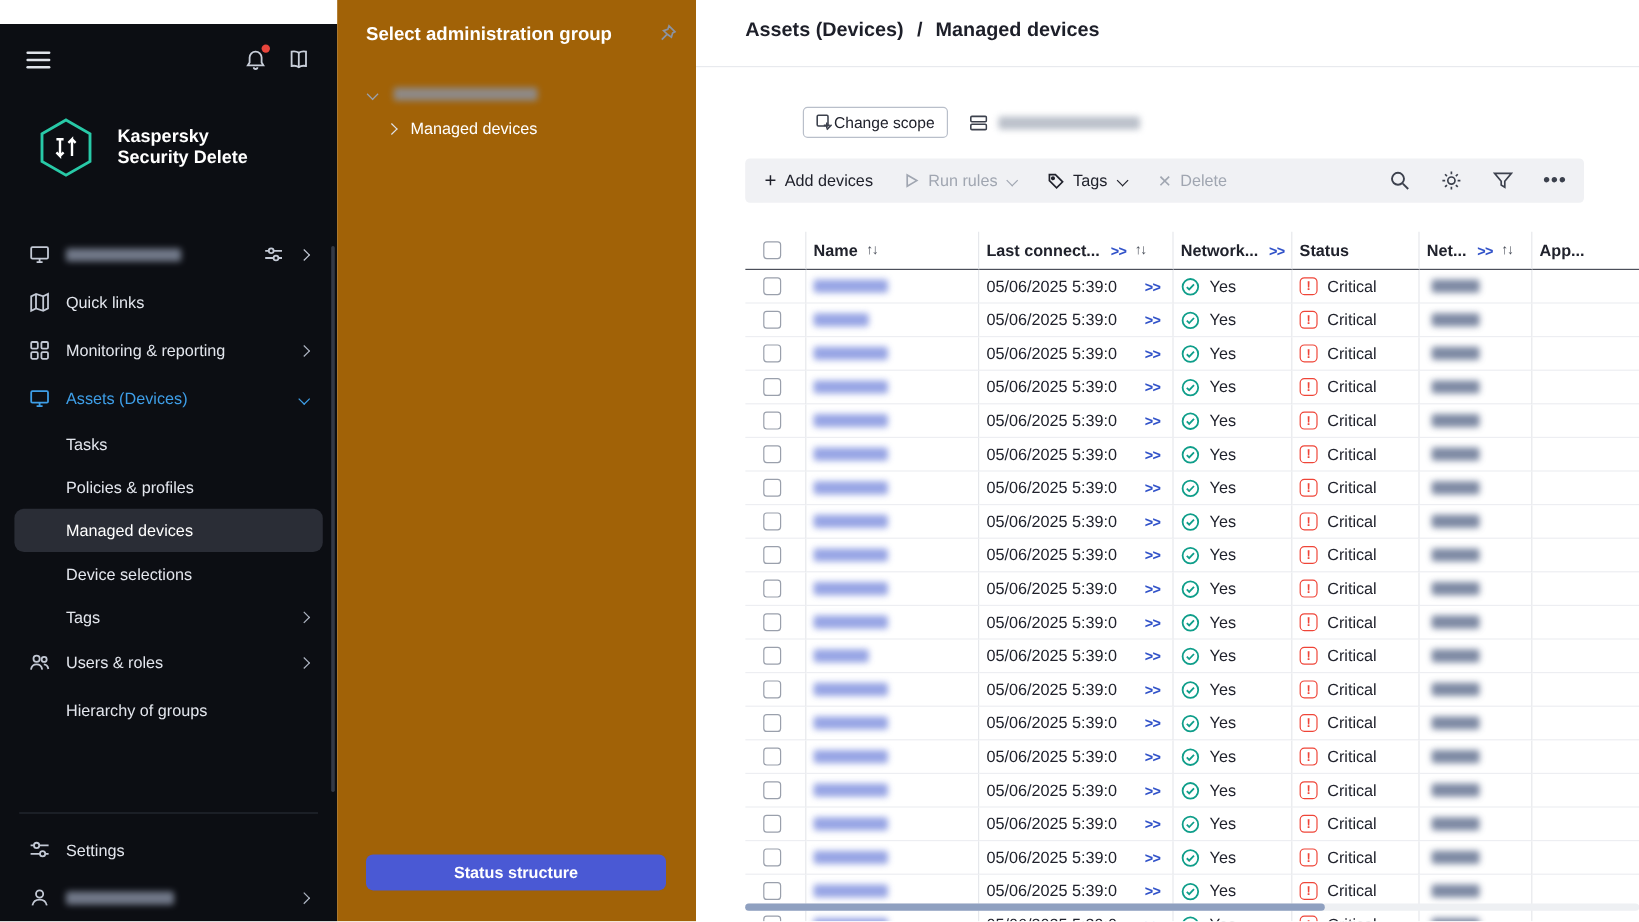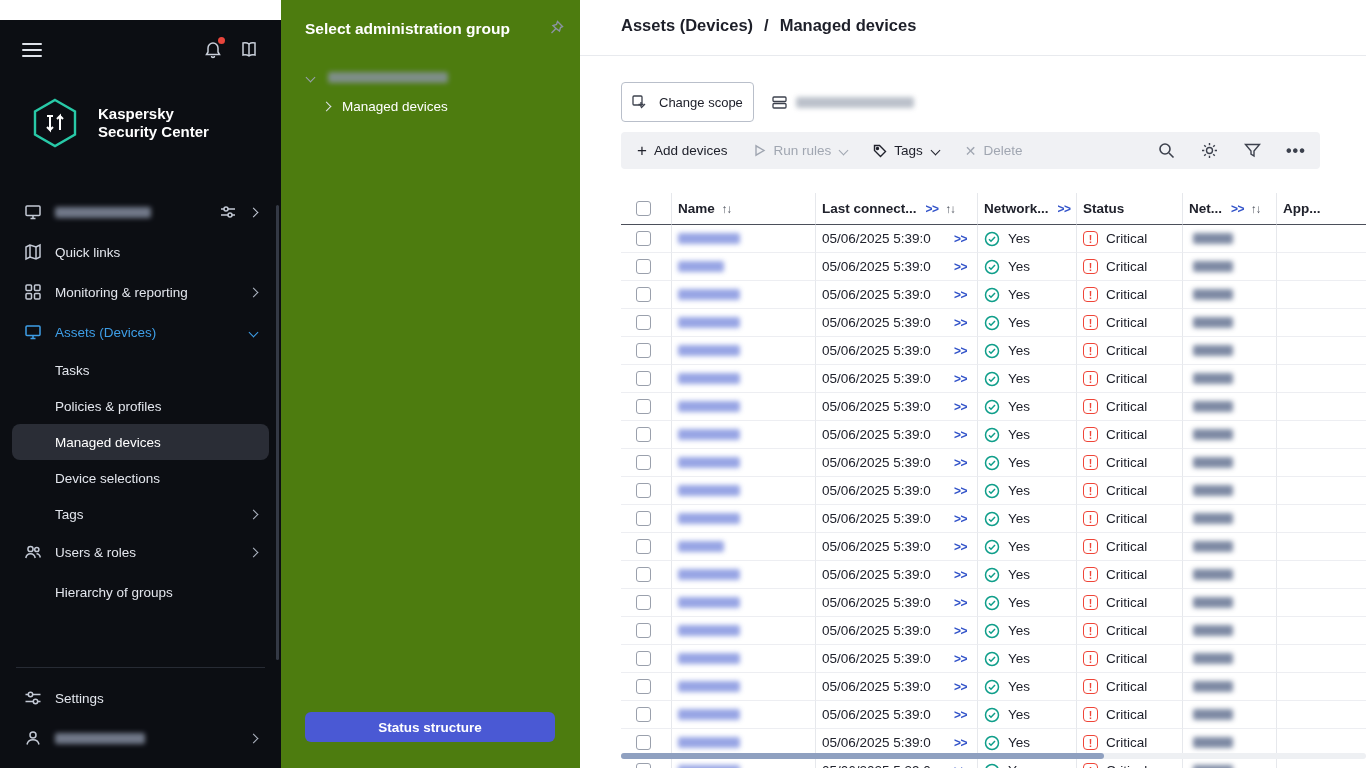--- a/index.html
+++ b/index.html
@@ -25,52 +25,52 @@
   .nav-sub { height:36px; padding-left:43px; }
   .nav-item.selected { background:#2a2d36; color:#fff; }
   .nav-item.active { color:#3e9ee7; }
   .nav-item.active .nicon { color:#3e9ee7; }
   .chev { width:7px; height:7px; border-right:1.6px solid currentColor; border-bottom:1.6px solid currentColor; display:inline-block; }
   .chev.right { transform:rotate(-45deg); }
   .chev.down  { transform:rotate(45deg); }
   .chev.end { margin-left:auto; color:#aeb5c2; }
   .active .chev.end { color:#3e9ee7; }
   .server-right { margin-left:auto; display:flex; align-items:center; gap:14px; color:#c3c9d5; }
-  .sidebar-bottom { margin-top:auto; padding-bottom:10px; }
+  .sidebar-bottom { margin-top:auto; }
   .side-divider { height:1px; background:#272b34; margin:0 16px 10px 16px; }
   .side-scrollbar { position:absolute; right:2px; top:185px; width:3px; height:455px; background:#343945; border-radius:2px; }
 
   
   .redact { display:inline-block; height:11px; border-radius:2px; filter:blur(2.5px); opacity:.8; }
   .r-gray  { background:#8a93a6; }
   .r-light { background:#aab1bd; }
   .r-blue  { background:#7d8ede; }
   .r-navy  { background:#5d6c8c; }
 
   
-  .group-panel { position:absolute; left:281px; top:0; bottom:0; width:299px; background:#4d7c0f; color:#fff; }
+  .group-panel { position:absolute; left:281px; top:0; bottom:0; width:299px; background:#a16207; color:#fff; }
   .gp-head { display:flex; align-items:flex-start; padding:20px 16px 0 24px; }
   .gp-title { font-size:15.5px; font-weight:bold; }
   .gp-pin { margin-left:auto; color:#8b93a3; cursor:pointer; }
   .gp-pin svg { width:16px; height:16px; }
   .gp-tree { margin-top:26px; }
   .gp-root { display:flex; align-items:center; padding:6px 0 6px 26px; cursor:pointer; }
   .gp-root .chev { color:#9aa2b0; margin-right:14px; }
   .gp-child { display:flex; align-items:center; padding:10px 0 10px 42px; font-size:13.5px; cursor:pointer; }
   .gp-child .chev { color:#dfe3ea; margin-right:12px; }
   .gp-btn { position:absolute; left:24px; right:25px; bottom:26px; height:30px; background:#4a59d4; border:none; border-radius:6px; color:#fff; font-size:13.5px; font-weight:bold; font-family:inherit; cursor:pointer; }
 
   
   .main { position:absolute; left:580px; top:0; right:0; bottom:0; background:#fff; color:#1d1f29; }
   .breadcrumb { position:absolute; top:16px; left:41px; font-size:16.5px; font-weight:bold; display:flex; gap:11px; }
   .breadcrumb .sep { color:#1d1f29; }
   .main-divider { position:absolute; top:55px; left:0; right:0; border-top:1px solid #e8eaee; }
 
   .scope-row { position:absolute; top:89px; left:41px; height:26px; display:flex; align-items:center; }
-  .scope-btn { display:flex; align-items:center; gap:13px; height:40px; padding:0 10px; border:1px solid #b9bfca; border-radius:4px; background:#fff; font-size:13px; color:#20222c; font-family:inherit; cursor:pointer; }
+  .scope-btn { display:flex; align-items:center; gap:1px; height:26px; padding:0 10px; border:1px solid #b9bfca; border-radius:4px; background:#fff; font-size:13px; color:#20222c; font-family:inherit; cursor:pointer;margin-left:48px; }
   .scope-btn svg { width:14px; height:14px; color:#3c414d; }
   .scope-server { display:flex; align-items:center; gap:9px; margin-left:18px; color:#3c414d; }
   .scope-server svg { width:15px; height:15px; }
 
   .toolbar { position:absolute; top:132px; left:41px; right:46px; height:37px; background:#f0f1f4; border-radius:4px; display:flex; align-items:center; padding:0 16px; }
   .tb-btn { display:flex; align-items:center; gap:7px; font-size:13.5px; color:#20222c; background:none; border:none; font-family:inherit; cursor:pointer; margin-right:26px; }
   .tb-btn.disabled { color:#a0a6b1; cursor:default; }
   .tb-btn .chev { margin-left:2px; }
   .tb-plus { font-size:17px; line-height:1; font-weight:normal; }
   .tb-x { font-size:14px; line-height:1; }
@@ -130,21 +130,21 @@
       </div>
     </div>
 
     <div class="logo-row">
       <svg class="logo-hex" viewBox="0 0 46 50" fill="none">
         <path d="M23 2 L43 13.5 V36.5 L23 48 L3 36.5 V13.5 Z" stroke="#28c9a7" stroke-width="2.4"></path>
         <path d="M15 18 h6 M18 18 v14 l-3-3 M18 32 l3-3 M28 32 v-14 l-3 3 M28 18 l3 3" stroke="#ffffff" stroke-width="2"></path>
       </svg>
       <div class="logo-text">
         <div>Kaspersky</div>
-        <div>Security Center</div>
+        <div>Security Delete</div>
       </div>
     </div>
 
     <nav class="nav">
       <div class="nav-item">
         <span class="nicon">
           <svg viewBox="0 0 18 18" fill="none" stroke="currentColor" stroke-width="1.5">
               <rect x="2" y="3" width="14" height="9.5" rx="1"></rect>
               <path d="M6.5 15.5h5M9 12.5v3"></path>
             </svg>

